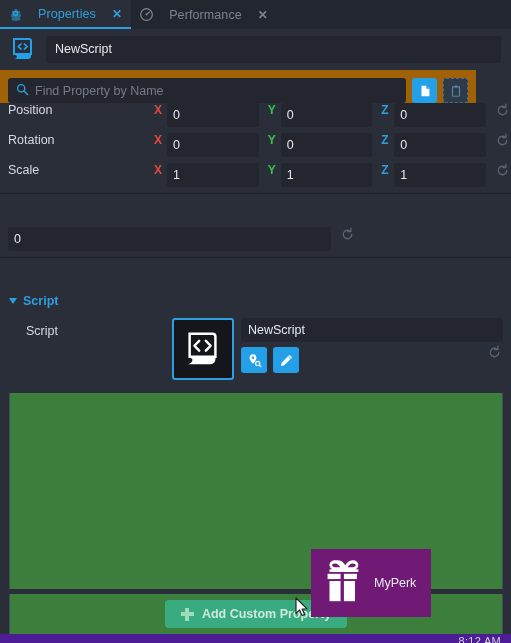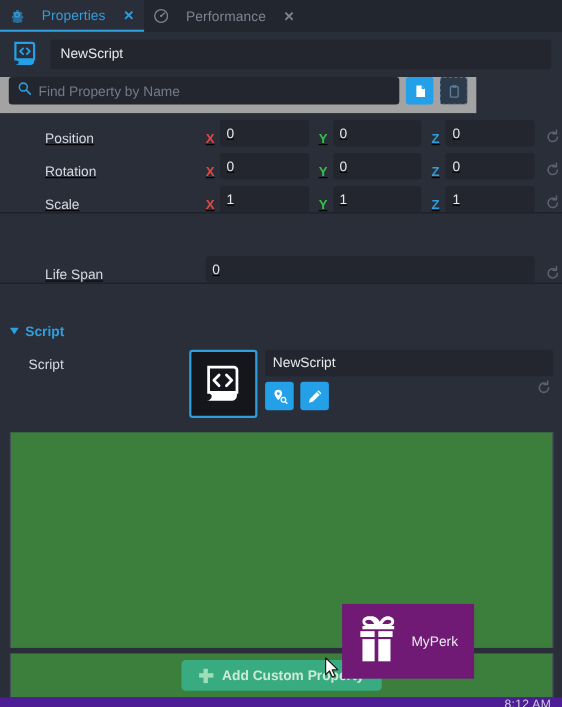--- a/index.html
+++ b/index.html
@@ -76,24 +76,24 @@
     align-items: center;
     padding: 0 9px;
     color: #e6e8ec;
     font-size: 12.5px;
   }
 
   
   .searchrow {
     position: absolute;
     left: 0; top: 70px;
-    width: 433px; height: 33px;
-    background: #a3a3a3;
-    display: flex;
-    align-items: flex-start;
+    width: 476px; height: 33px;
+    background: #a16207;
+    display: flex;
+    align-items: flex-end;
     padding: 0 8px;
     gap: 6px;
   }
   .search-field {
     flex: 1 1 auto;
     height: 25px;
     background: #23262f;
     border-radius: 3px;
     display: flex;
     align-items: center;
@@ -136,24 +136,23 @@
   }
   .sec-div {
     height: 1px;
     background: #1b1e26;
     margin: 0;
   }
 
   .prow {
     height: 30px;
     display: flex;
-    align-items: flex-end;
+    align-items: flex-start;
     background: #2a2e39;
-    padding-left: 41px;
-    text-decoration: underline;
+    padding-left: 8px;
   }
   .plabel {
     width: 146px;
     flex: 0 0 auto;
     color: #d6d9e0;
     font-size: 12.5px;
   }
   .axis {
     width: 13px;
     flex: 0 0 auto;
@@ -463,21 +462,20 @@
         </svg>
       </span>
     </div>
 
     <div class="sec-div"></div>
   </div>
 
   <div style="position:absolute; left:0; top:227px; width:511px;">
 
     <div class="prow">
-      <span class="plabel">Life Span</span>
       <div class="vfield wide">
         <span>0</span>
       </div>
       <span class="reset">
         <svg viewBox="0 0 16 16" width="15" height="15">
           <path d="M12.5 8 a4.5 4.5 0 1 1 -1.5 -3.4" fill="none" stroke="#5a6170" stroke-width="1.5" stroke-linecap="round"></path>
           <path d="M11.6 1.4 V4.9 H8.1" fill="none" stroke="#5a6170" stroke-width="1.5" stroke-linecap="round" stroke-linejoin="round"></path>
         </svg>
       </span>
     </div>

